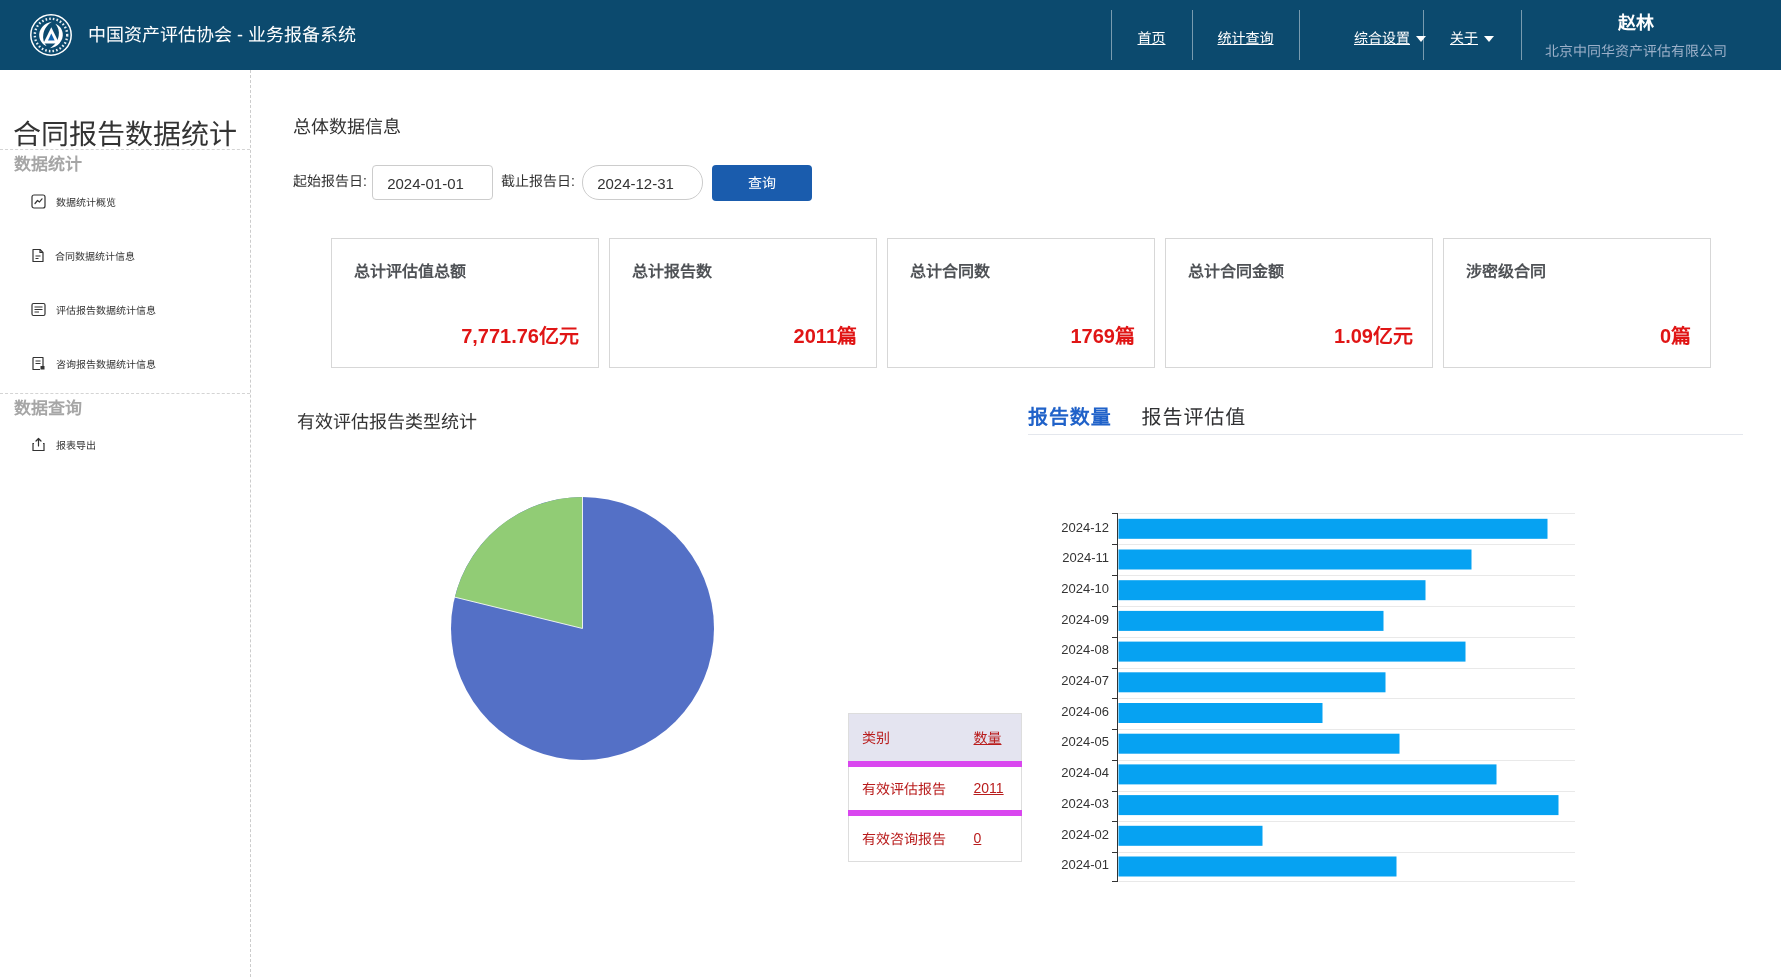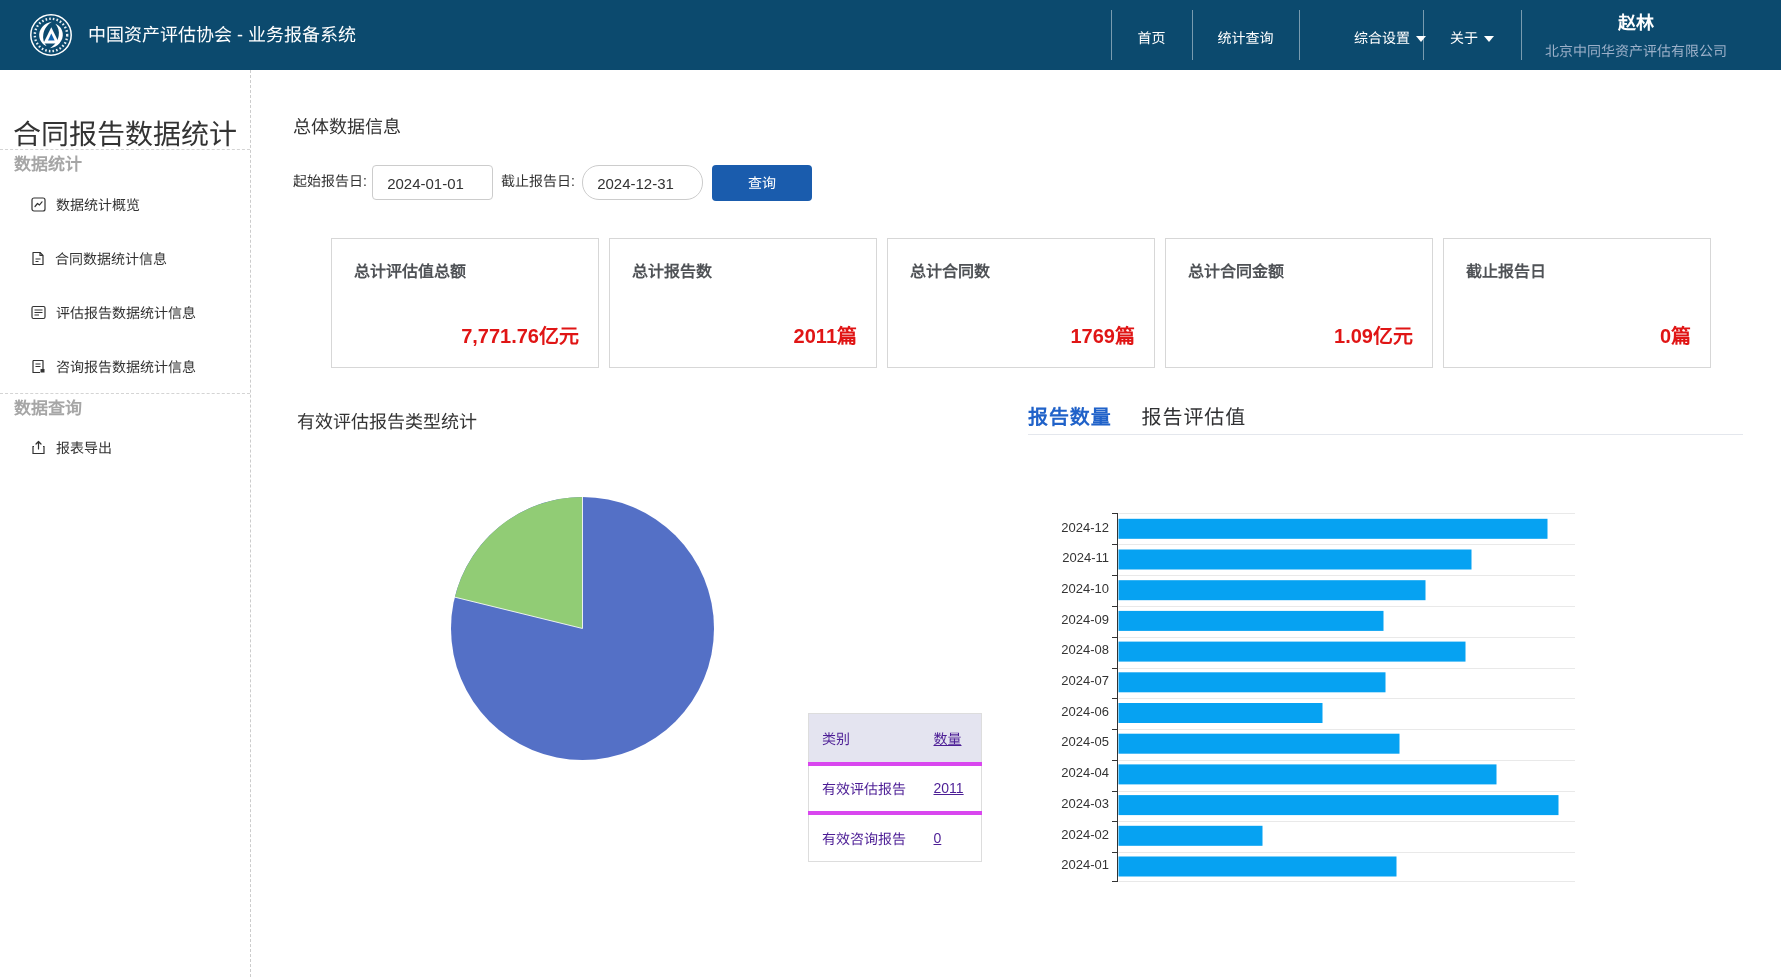--- a/index.html
+++ b/index.html
@@ -3,44 +3,44 @@
 <meta charset="UTF-8">
 <title>业务报备系统</title>
 <style>
   * { margin:0; padding:0; box-sizing:border-box; }
   html,body { width:1781px; height:977px; background:#fff; font-family:"Liberation Sans",sans-serif; overflow:hidden; }
   
   .nav { position:absolute; left:0; top:0; width:1781px; height:70px; background:#0c4a6e; }
   .brand { position:absolute; left:30px; top:14px; }
   .brand-title { position:absolute; left:58px; top:6px; color:#fff; font-size:18px; white-space:nowrap; }
   .navsep { position:absolute; top:10px; width:1px; height:50px; background:rgba(255,255,255,.45); }
-  .navitem { position:absolute; top:27px; color:#fff; font-size:14px; text-align:center; white-space:nowrap; }
+  .navitem { position:absolute; top:27px; color:#fff; font-size:14px; text-align:center; white-space:nowrap;text-decoration:underline; }
   .caret { display:inline-block; width:0; height:0; border-left:5px solid transparent; border-right:5px solid transparent; border-top:6px solid #fff; margin-left:6px; vertical-align:middle; }
   .user-name { position:absolute; top:8px; left:1521px; width:230px; text-align:center; color:#fff; font-size:18px; font-weight:bold;}
   .user-comp { position:absolute; top:40px; left:1521px; width:230px; text-align:center; color:#9cb0c9; font-size:14px; }
   
   .side { position:absolute; left:0; top:70px; width:251px; height:907px; background:#fff; border-right:1px dashed #ccc; }
   .side-title { position:absolute; top:42px; width:100%; text-align:center; font-size:28px; color:#333; }
   .side-hr { position:absolute; left:0; width:100%; border-top:1px dashed #d4d4d4; }
   .side-cat { position:absolute; left:14px; font-size:17px; font-weight:bold; color:#a6a6a6; }
-  .side-item { position:absolute; left:31px; font-size:14px; color:#333; display:flex; align-items:center;justify-content:center; }
+  .side-item { position:absolute; left:31px; font-size:10px; color:#333; display:flex; align-items:center;justify-content:center; }
   .side-item svg { margin-right:10px; }
   
   .h-main { position:absolute; left:293px; top:112px; font-size:18px; color:#333; }
   .lbl { position:absolute; font-size:14px; color:#333; top:170px; }
   .dinput { position:absolute; top:165px; height:35px; border:1px solid #ccc; border-radius:4px; text-align:center; font-size:15px; color:#333; line-height:36px; padding-right:14px; background:#fff; }
   .qbtn { position:absolute; left:712px; top:165px; width:100px; height:36px; background:#1a5cad; border-radius:4px; color:#fff; font-size:14px; text-align:center; line-height:36px; }
   .card { position:absolute; top:238px; width:268px; height:130px; border:1px solid #d7d7d7; background:#fff; }
   .card .ct { position:absolute; left:22px; top:19px; font-size:16px; font-weight:bold; color:#4f5256; }
   .card .cv { position:absolute; right:19px; top:81px; font-size:20px; font-weight:bold; color:#e01515; }
   .sec-title { position:absolute; left:297px; top:407px; font-size:18px; color:#333; }
   
-  .ptable { position:absolute; left:808px; top:713px; width:174px; border-collapse:collapse; font-size:14px; color:#4c1d95; border:1px solid #ddd; }
+  .ptable { position:absolute; left:848px; top:713px; width:174px; border-collapse:collapse; font-size:14px; color:#b91c1c; border:1px solid #ddd; }
   .ptable th { background:#e4e4f0; font-weight:normal; height:50px; text-align:left; }
-  .ptable td { background:#fff; height:49px; border-top:4px solid #d946ef; }
+  .ptable td { background:#fff; height:49px; border-top:6px solid #d946ef; }
   .ptable .c1 { padding-left:13px; width:125px; }
   .ptable .c2 { padding-left:0px;text-decoration:underline; }
   
   .tabs { position:absolute; left:1028px; top:401px; width:717px; }
   .tab1 { display:inline-block; font-size:20px; font-weight:bold; color:#2062c9; margin-right:30px; letter-spacing:0.9px; }
   .tab2 { display:inline-block; font-size:20px; color:#303133; letter-spacing:0.9px; }
   .tab-line { position:absolute; left:1028px; top:434px; width:715px; height:1px; background:#e4e7ed; }
 </style>
 </head>
 <body>
@@ -134,21 +134,21 @@
   </div>
 <div class="card" style="left:887px">
     <div class="ct">总计合同数</div>
     <div class="cv">1769篇</div>
   </div>
 <div class="card" style="left:1165px">
     <div class="ct">总计合同金额</div>
     <div class="cv">1.09亿元</div>
   </div>
 <div class="card" style="left:1443px">
-    <div class="ct">截止报告日</div>
+    <div class="ct">涉密级合同</div>
     <div class="cv">0篇</div>
   </div>
 
 <div class="sec-title">有效评估报告类型统计</div>
 
 <svg style="position:absolute;left:450px;top:496px" width="265" height="265" viewBox="0 0 265 265">
   <circle cx="132.5" cy="132.5" r="131.5" fill="#5470c6"></circle>
   <path d="M132.5 132.5 L132.5 1 A131.5 131.5 0 0 0 4.9 101.2 Z" fill="#91cc75"></path>
   <g stroke="#fff" stroke-width="1" opacity="0.85">
     <line x1="132.5" y1="132.5" x2="132.5" y2="1"></line>

